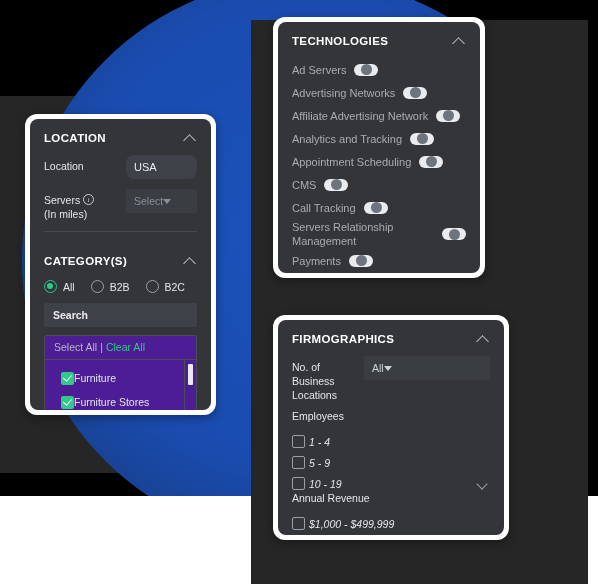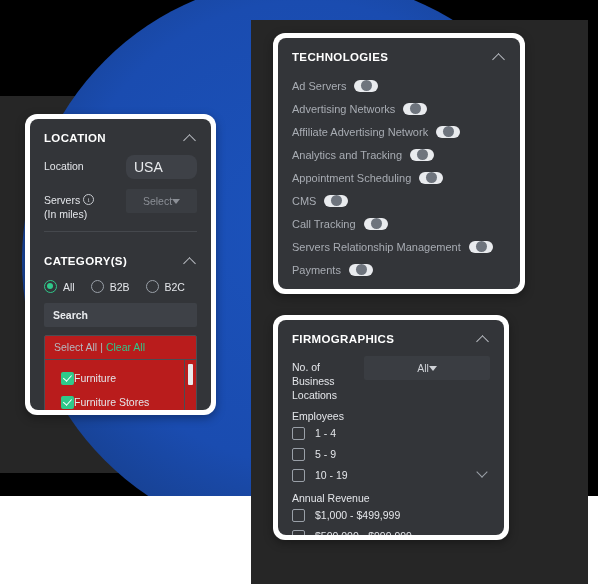--- a/index.html
+++ b/index.html
@@ -74,21 +74,21 @@
     background: #333539;
     border-radius: 8px;
     width: 100%;
     height: 100%;
     overflow: hidden;
     box-sizing: border-box;
   }
 
   
   #card-location  { left: 25px;  top: 114px; width: 191px; height: 301px; }
-  #card-tech      { left: 273px; top: 33px;  width: 252px; height: 261px; }
+  #card-tech      { left: 273px; top: 17px;  width: 212px; height: 261px; }
   #card-firmo     { left: 273px; top: 315px; width: 236px; height: 225px; }
 
   
   .sec-head {
     display: flex;
     align-items: center;
     justify-content: space-between;
     padding: 13px 14px 11px 14px;
   }
   .sec-title {
@@ -147,33 +147,33 @@
     font-family: "Liberation Serif", serif;
   }
   .input-box {
     flex: 1;
     background: #3e4147;
     border: none;
     border-radius: 8px;
     height: 24px;
     line-height: 24px;
     color: #e9ebee;
-    font-size: 14px;
+    font-size: 11px;
     padding: 0 8px;
     box-sizing: border-box;
     font-family: "Liberation Sans", sans-serif;
   }
   .select-box {
     flex: 1;
     background: #3a3d42;
     border-radius: 2px;
     height: 24px;
     display: flex;
     align-items: center;
-    justify-content: center;
+    justify-content: flex-start;
     padding: 0 8px;
     box-sizing: border-box;
   }
   .select-box .sel-val {
     color: #8b8f96;
     font-size: 10.5px;
   }
   .caret-down {
     width: 0; height: 0;
     border-left: 4.5px solid transparent;
@@ -221,21 +221,21 @@
     padding: 0 9px;
     color: #e9ebee;
     font-size: 10.5px;
     font-weight: bold;
     box-sizing: border-box;
   }
   .list-panel {
     margin: 0 14px;
     border: 1px solid #4a4d53;
     border-radius: 2px;
-    background: #b91c1c;
+    background: #4c1d95;
     overflow: hidden;
   }
   .list-actions {
     padding: 5px 9px 6px 9px;
     font-size: 10.5px;
     border-bottom: 1px solid #4a4d53;
   }
   .la-select { color: #b5b9bf; }
   .la-sep { color: #b5b9bf; margin: 0 3px; }
   .la-clear { color: #2fc98a; }
@@ -329,23 +329,24 @@
     line-height: 14px;
     padding-top: 4px;
   }
   .group-title {
     color: #e4e6ea;
     font-size: 10.5px;
     margin: 2px 0 5px 0;
   }
   .chk-row {
     display: flex;
-    align-items: flex-start;
-    gap: 10px;
+    align-items: flex-end;
+    gap: 4px;
     height: 21px;
+    font-style: italic;
   }
   .chk-row .item-label { color: #e4e6ea; }
   .chk-row .more {
     margin-left: auto;
     width: 13px; height: 9px;
     position: relative;
   }
   .chk-row .more::before {
     content: "";
     position: absolute;

